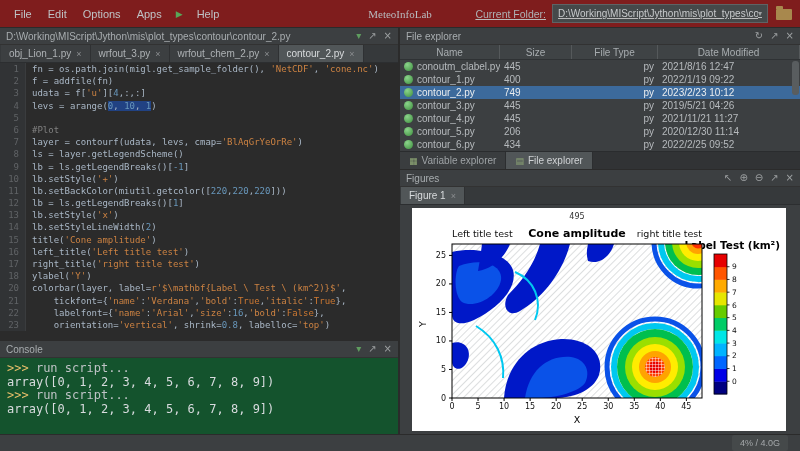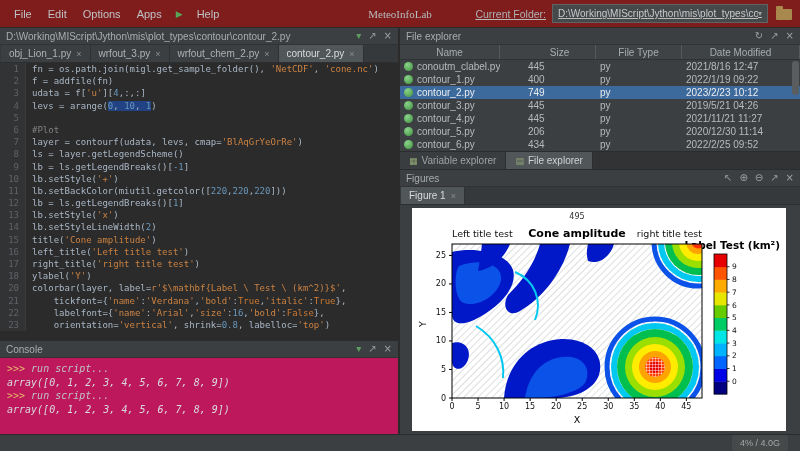--- a/index.html
+++ b/index.html
@@ -52,41 +52,41 @@
   .lc { padding-left:6px; white-space:pre; color:#a9b7c6; }
   .lc .d  { color:#a9b7c6; }
   .lc .s  { color:#cc8242; }
   .lc .n  { color:#6897bb; }
   .lc .k  { color:#cc7832; font-weight:normal; }
   .lc .cm { color:#808080; }
   .lc .sel { background:#214283; }
 
   
   .console-panel { flex:0 0 94px; height:94px; display:flex; flex-direction:column; border-top:1px solid #2b2b2b; }
-  .console-out { flex:1; background:#be185d; font-family:"DejaVu Sans Mono", monospace; font-size:10px;
-                 line-height:13.5px; padding:4px 0 0 7px; overflow:hidden; cursor:text;font-style:italic; }
+  .console-out { flex:1; background:#14532d; font-family:"DejaVu Sans Mono", monospace; font-size:12px;
+                 line-height:13.5px; padding:4px 0 0 7px; overflow:hidden; cursor:text; }
   .cl { white-space:pre; }
   .cl .p { color:#e8bf6a; }
   .cl .d { color:#bfc3c6; }
   .cl .o { color:#d8dbde; }
 
   
   .fx-panel { flex:0 0 141px; display:flex; flex-direction:column; }
   .thead { flex:0 0 15px; display:flex; background:#3f4345; border-bottom:1px solid #2f3234; font-size:10px; color:#a8adb0; }
   .th { display:flex; align-items:center; justify-content:center; border-right:1px solid #55595b; overflow:hidden; }
   .col-name { width:100px; flex:0 0 100px; }
-  .col-size { width:72px;  flex:0 0 72px;margin-left:24px; }
+  .col-size { width:72px;  flex:0 0 72px; }
   .col-type { width:86px;  flex:0 0 86px; }
   .col-date { flex:1; }
   .tbody { flex:0 0 91px; position:relative; overflow:hidden; background:#3c3f41; }
   .trow { height:13px; display:flex; align-items:center; font-size:10px; color:#b6babd; cursor:default; }
   .trow.selected { background:#3c6a9c; color:#eaedef; }
   .cell { padding:0 4px; white-space:nowrap; overflow:hidden; }
   .cell.name { display:flex; align-items:center; gap:4px; }
-  .cell.center { text-align:left; }
+  .cell.center { text-align:right; }
   .file-dot { width:9px; height:9px; border-radius:50%; flex:0 0 9px;
               background:radial-gradient(circle at 35% 30%, #8bd48b, #3d8e3d); }
   .vscroll { position:absolute; right:1px; top:1px; width:7px; bottom:1px; }
   .vthumb { width:7px; height:34px; background:#595d5f; border-radius:3px; }
   .explorer-tabs { flex:0 0 18px; display:flex; background:#313335; border-top:1px solid #2a2c2e; align-items:stretch; }
   .etab { display:flex; align-items:center; gap:4px; padding:0 9px; font-size:10px; color:#9da2a5;
           background:#3a3d3f; border-right:1px solid #2c2e30; cursor:pointer; }
   .etab.active { background:#515658; color:#d0d3d5; }
   .etab-icon { font-family:"DejaVu Sans",sans-serif; font-size:9px; color:#8fa876; }
 

